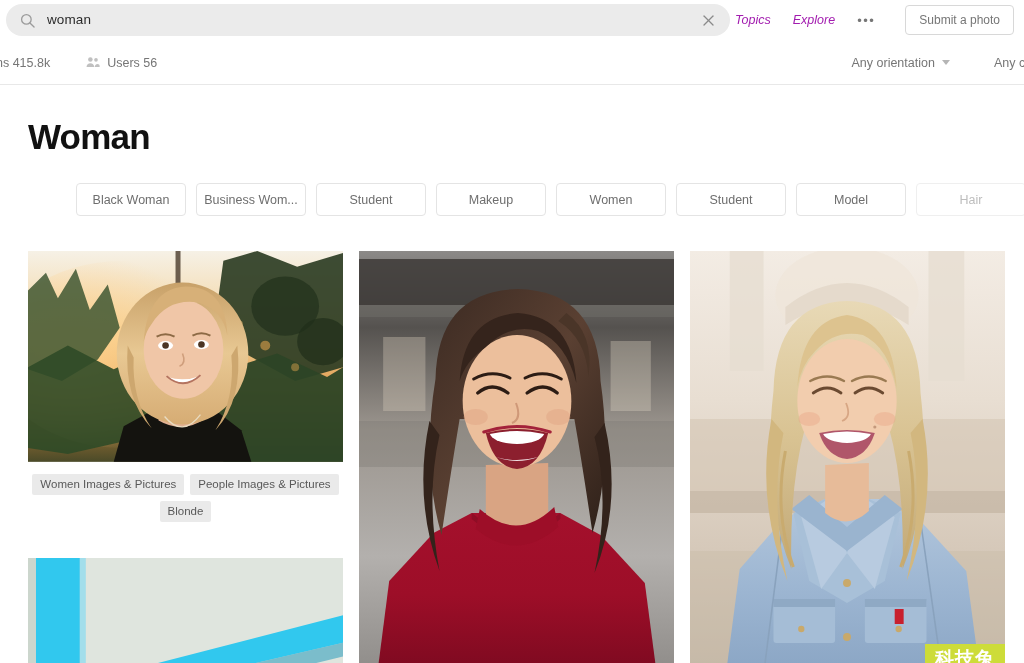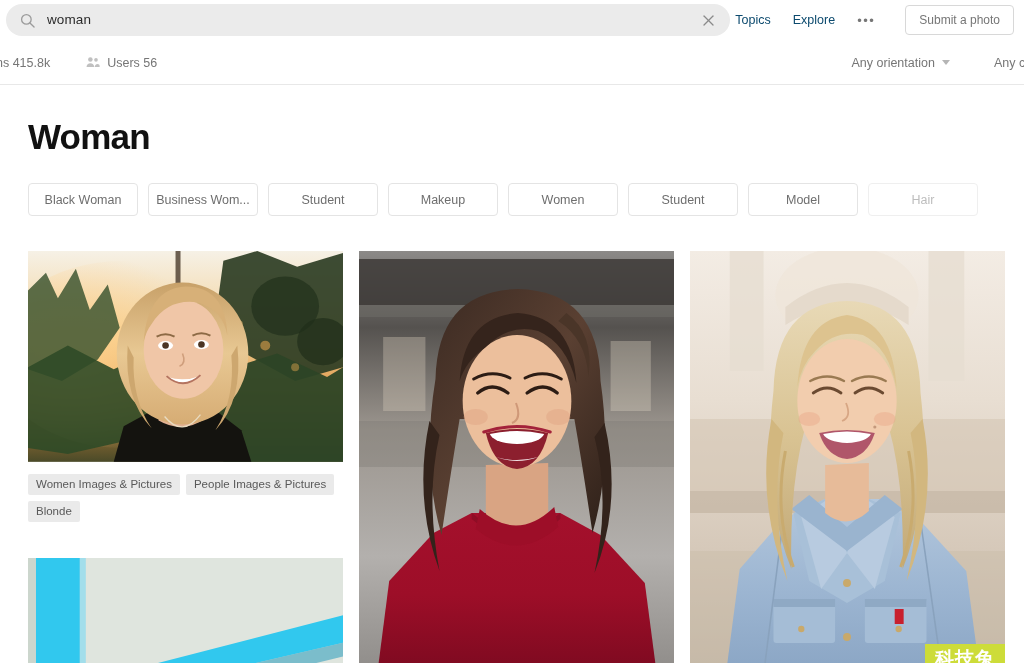--- a/index.html
+++ b/index.html
@@ -52,24 +52,25 @@
   .topnav {
     position: absolute;
     right: 10px; top: 0;
     height: 40px;
     display: flex;
     align-items: center;
     gap: 0;
   }
   .topnav-link {
     font-size: 12.5px;
-    color: #0c4a6e;
+    color: #a21caf;
     margin-right: 22px;
     cursor: pointer;
     white-space: nowrap;
+    font-style: italic;
   }
   .topnav-dots {
     font-size: 13px;
     color: #767676;
     letter-spacing: 1.5px;
     margin-right: 30px;
     cursor: pointer;
   }
   .submit-btn {
     border: 1px solid #d8d8d8;
@@ -143,20 +144,21 @@
     color: #111111;
     letter-spacing: -0.8px;
   }
 
   
   .chips-wrap {
     position: relative;
     margin-top: 26px;
     height: 36px;
     overflow: hidden;
+    margin-left: 48px;
   }
   .chips-row {
     position: absolute;
     left: 28px; top: 0;
     display: flex;
     gap: 10px;
     white-space: nowrap;
   }
   .chip {
     width: 110px;
@@ -188,20 +190,21 @@
   .col { display: flex; flex-direction: column; gap: 0; flex: 1 1 0; min-width: 0; }
   .photo { width: 100%; display: block; position: relative; overflow: hidden; }
   .photo svg { display: block; width: 100%; height: 100%; }
 
   .tagpills {
     display: flex;
     flex-wrap: wrap;
     gap: 6px;
     margin-top: 12px;
     margin-bottom: 36px;
+    justify-content: center;
   }
   .tagpill {
     background: #eaeaea;
     color: #595959;
     font-size: 11.5px;
     padding: 4px 8px 5px 8px;
     border-radius: 2px;
     cursor: pointer;
     white-space: nowrap;
   }

